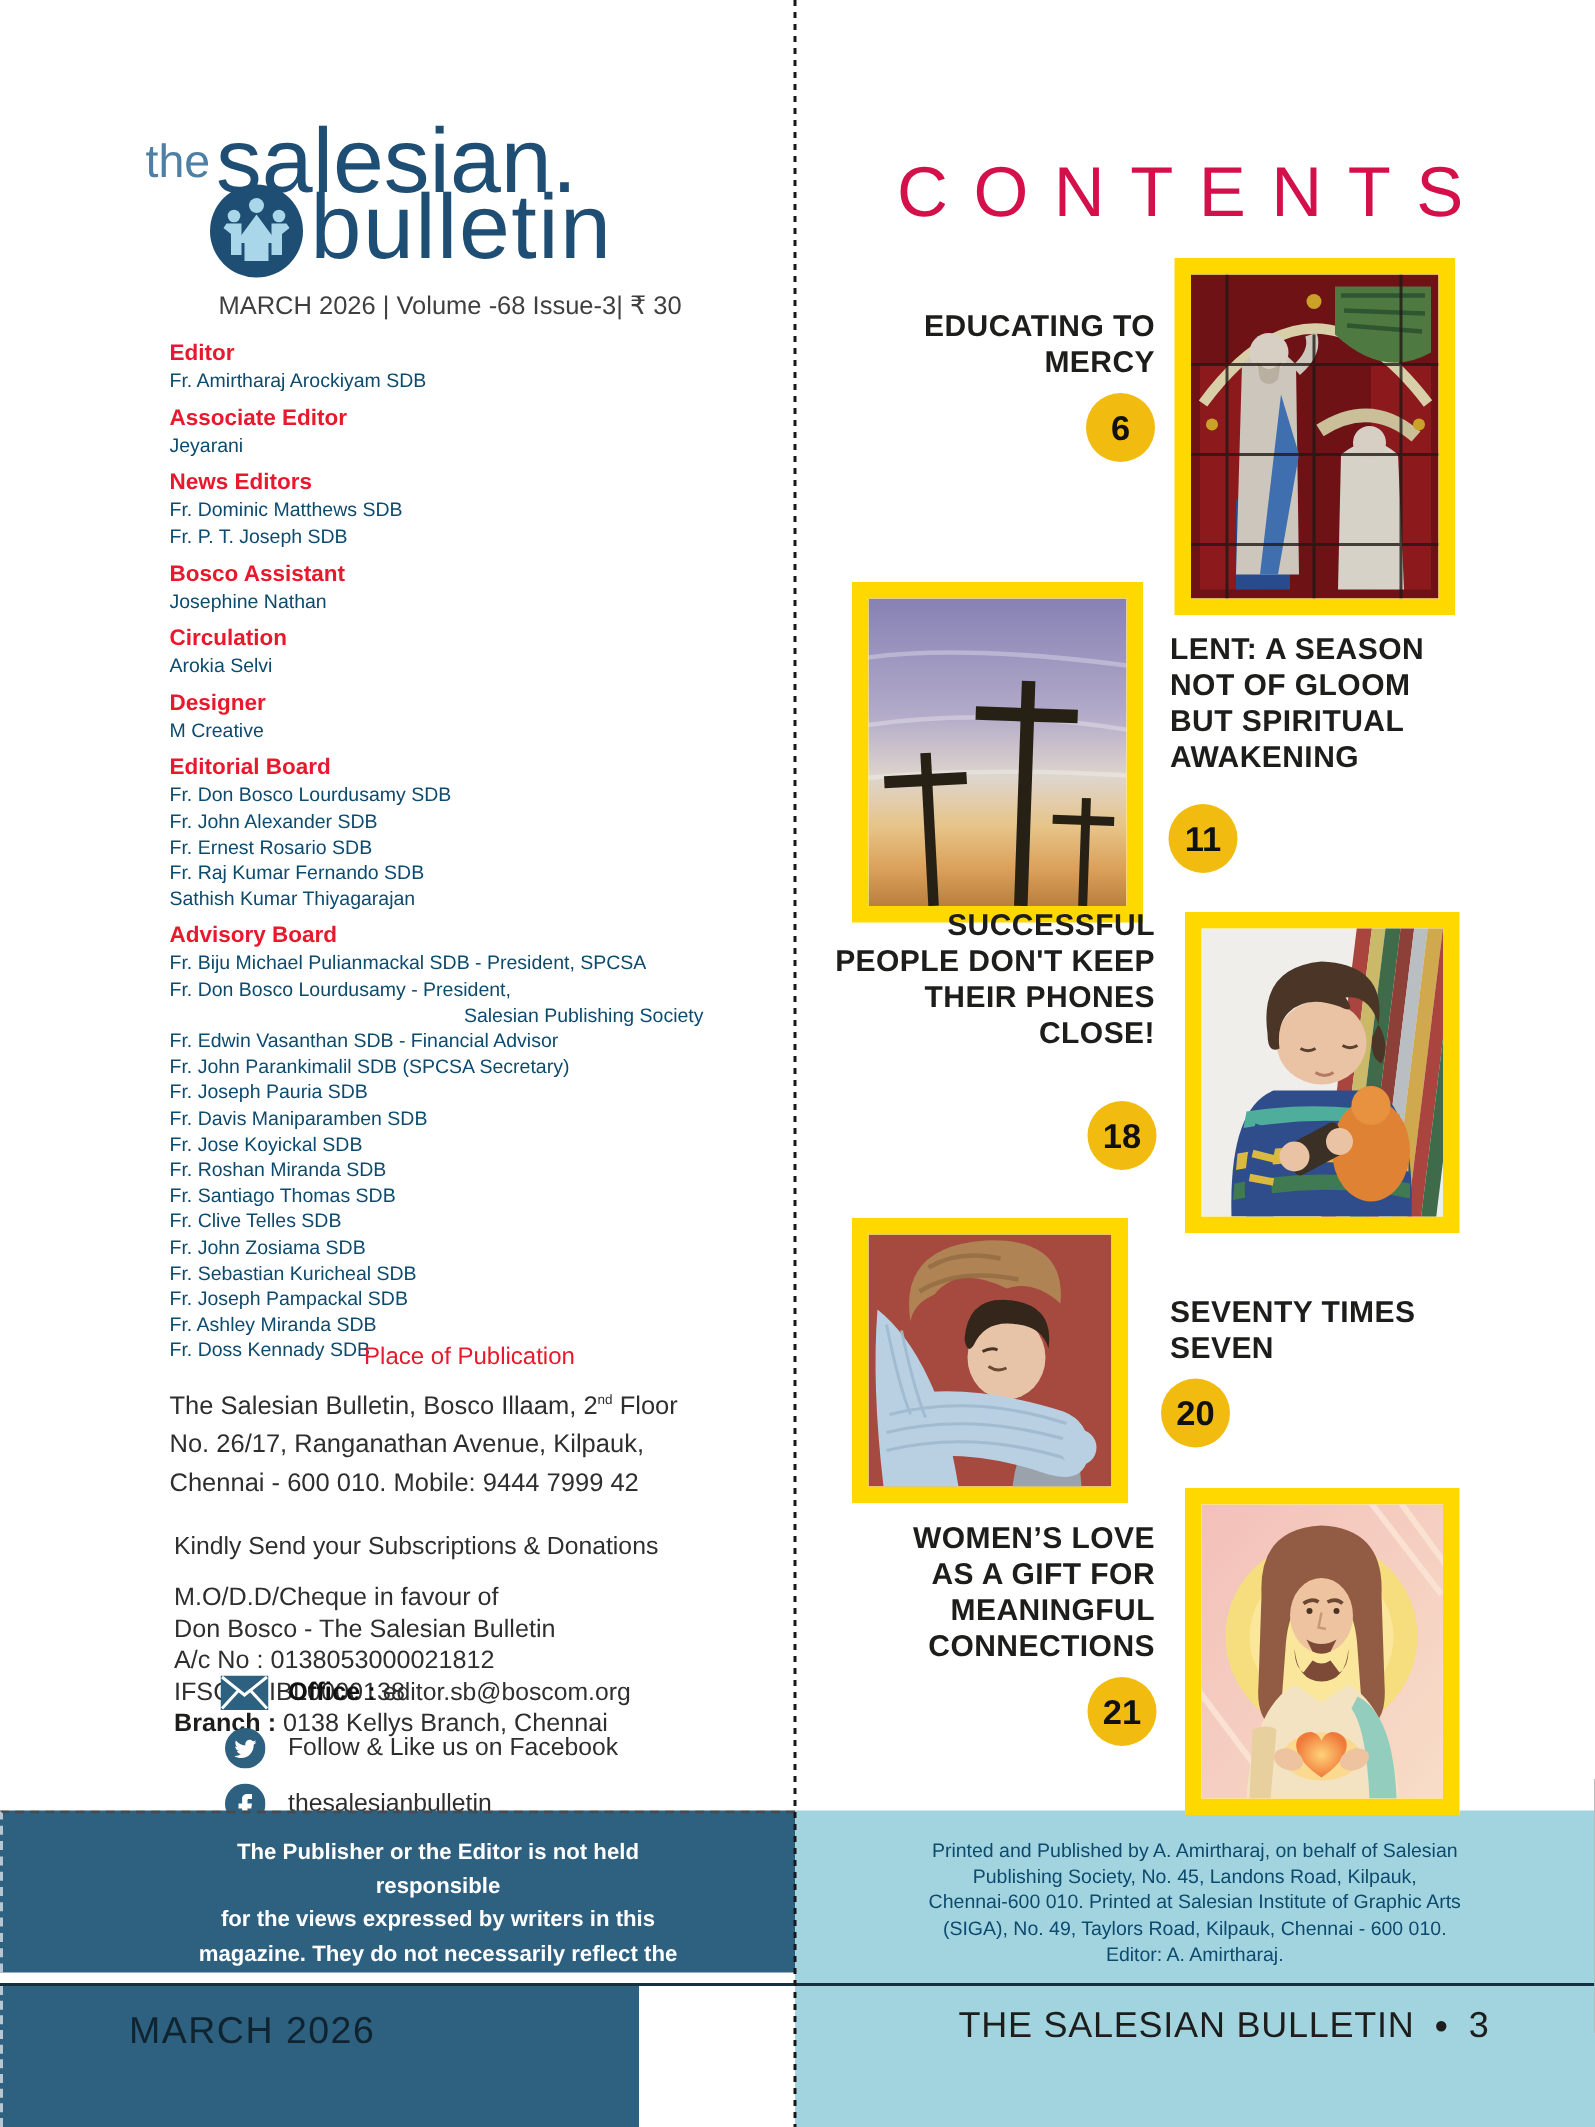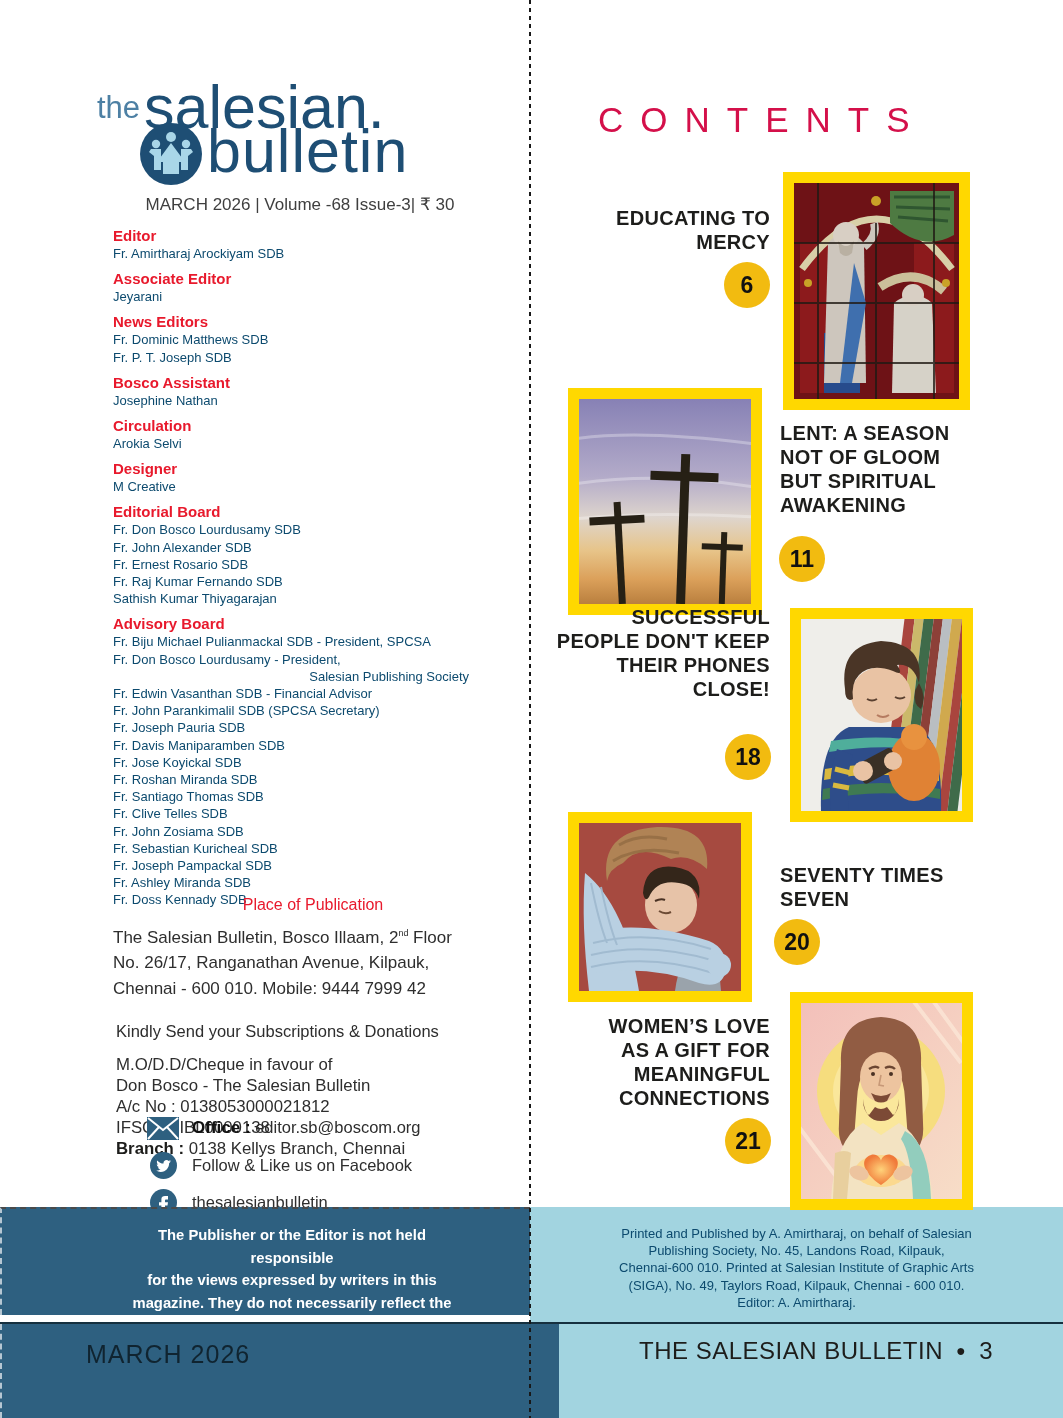--- a/index.html
+++ b/index.html
@@ -40,32 +40,32 @@
   .contact-row .ico{width:34px;display:flex;justify-content:center;margin-right:12px;flex:0 0 34px;}
   .contact-text{font-size:16.5px;color:#2e2e2e;}
   .contact-text b{font-size:17px;color:#111;}
 
   
   .disclaimer{position:absolute;left:0;top:1207px;width:530px;height:108px;background:#2e6080;
      border-top:2px dashed #4a4a4a;border-left:2px dashed rgba(255,255,255,.65);box-sizing:border-box;z-index:1;}
   .disclaimer-text{margin:15px 0 0 122px;width:336px;text-align:center;color:#ffffff;
      font-weight:bold;font-size:14.8px;line-height:22.6px;white-space:pre-line;}
   .footer-rule{position:absolute;left:0;top:1322px;width:1063px;height:2px;background:#16303f;z-index:2;}
-  .footer-left{position:absolute;left:0;top:1324px;width:559px;height:94px;background:#2e6080;
+  .footer-left{position:absolute;left:0;top:1324px;width:426px;height:94px;background:#2e6080;
      border-left:2px dashed rgba(255,255,255,.65);box-sizing:border-box;z-index:1;}
   .footer-left-text{position:absolute;left:84px;top:16px;font-size:25px;color:#102430;letter-spacing:1px;}
   .footer-right{position:absolute;left:530px;top:1207px;width:533px;height:211px;background:#a2d4e0;z-index:0;}
   .imprint{margin:18px auto 0;width:440px;text-align:center;font-size:14.5px;line-height:19.5px;color:#2b2b2b;}
   .footer-brand{position:absolute;right:70px;top:130px;display:flex;align-items:center;gap:13px;
      font-size:24px;color:#1d1d1b;letter-spacing:0.5px;}
   .footer-brand .dot{font-size:16px;}
 
   
   .right-col{position:absolute;left:530px;top:0;width:533px;height:1207px;}
-  .contents-title{position:absolute;left:68px;top:100px;font-size:35px;font-weight:400;
+  .contents-title{position:absolute;left:68px;top:100px;font-size:47px;font-weight:400;
       color:#d4104a;letter-spacing:17px;}
   .frame{position:absolute;border:11px solid #ffd800;box-sizing:border-box;background:#fff;z-index:3;margin:0;}
   .frame svg{display:block;width:100%;height:100%;}
   .atitle{position:absolute;margin:0;font-size:20px;line-height:24px;font-weight:bold;color:#1d1d1b;
       white-space:pre-line;letter-spacing:0.3px;z-index:3;}
   .atitle.ra{text-align:right;}
   .pnum{position:absolute;width:46px;height:46px;border-radius:50%;background:#f2bb10;color:#111;
       font-size:23px;font-weight:bold;display:flex;align-items:center;justify-content:center;z-index:4;}
 
   .a1-img{left:253px;top:172px;width:187px;height:238px;}

